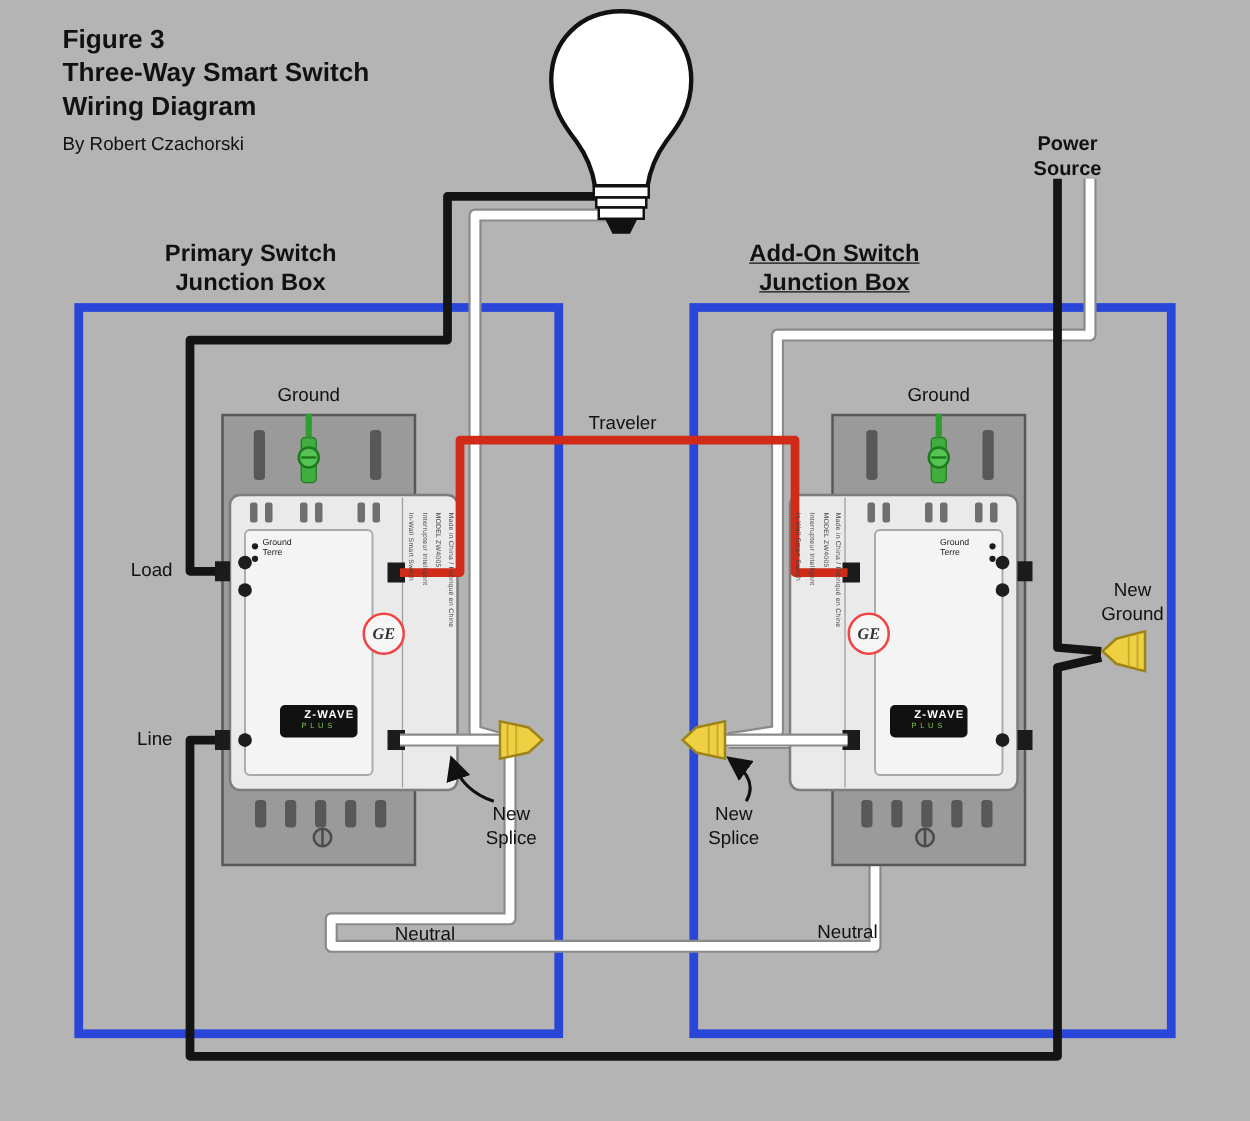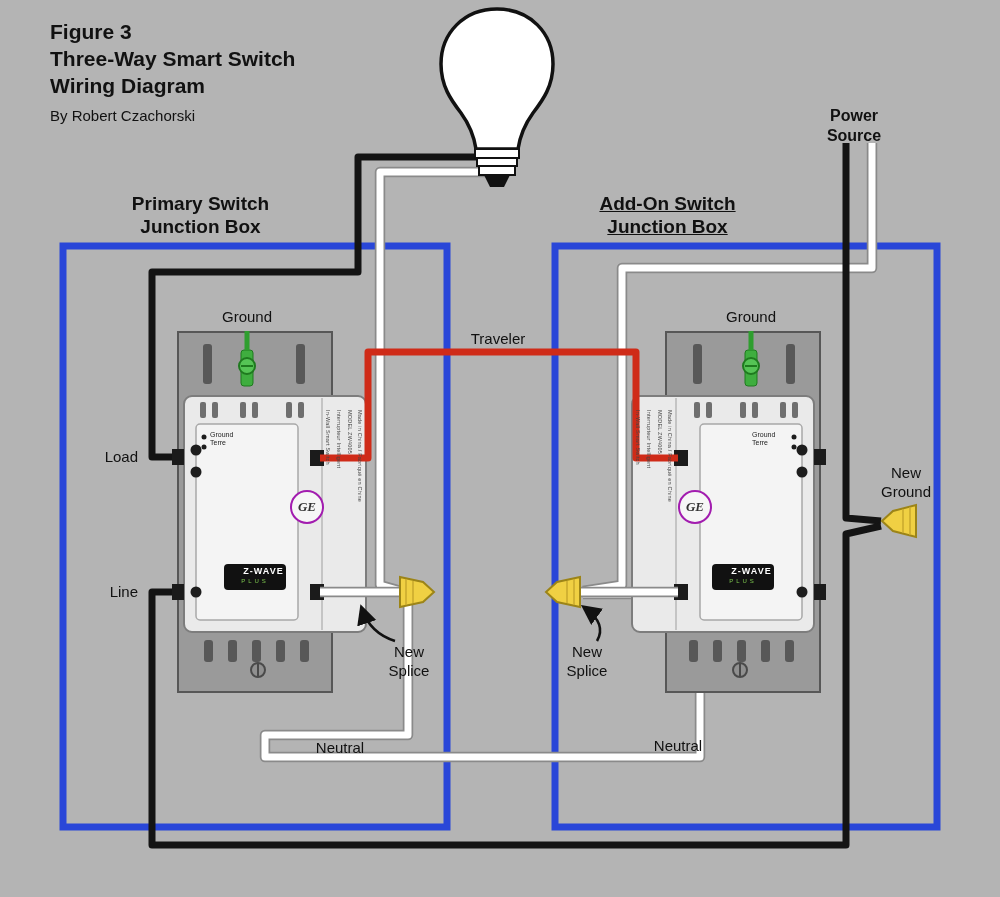--- a/index.html
+++ b/index.html
@@ -9,21 +9,21 @@
   }
   .stage svg{position:absolute;left:0;top:0;}
   .lbl{position:absolute;font-size:15px;line-height:1.25;color:#111;}
   .center{text-align:center;}
   .right{text-align:right;}
   .figure-title{position:absolute;left:50px;top:18px;font-size:21px;font-weight:bold;line-height:27px;}
   .author{position:absolute;left:50px;top:107px;font-size:15px;}
   .boxtitle{position:absolute;font-size:19px;font-weight:bold;line-height:23px;text-align:center;}
   .power{position:absolute;font-size:16px;line-height:20px;text-align:center;}
   .ge{
-    position:absolute;width:30px;height:30px;border:2px solid #a21caf;border-radius:50%;
+    position:absolute;width:30px;height:30px;border:2px solid #ef4444;border-radius:50%;
     background:#f6f6f6;display:flex;align-items:center;justify-content:center;
     font-family:"Liberation Serif",serif;font-style:italic;font-weight:bold;font-size:13px;color:#333;
   }
   .zw{
     position:absolute;width:62px;height:26px;background:#111;border-radius:4px;
     color:#fff;text-align:center;padding-top:2px;box-sizing:border-box;
   }
   .zw .l1{display:block;font-size:9px;font-weight:bold;letter-spacing:1px;line-height:11px;margin-left:17px;}
   .zw .l2{display:block;font-size:6px;letter-spacing:3px;color:#7ec84f;line-height:8px;}
   .gt{position:absolute;font-size:7px;line-height:1.2;color:#222;}

